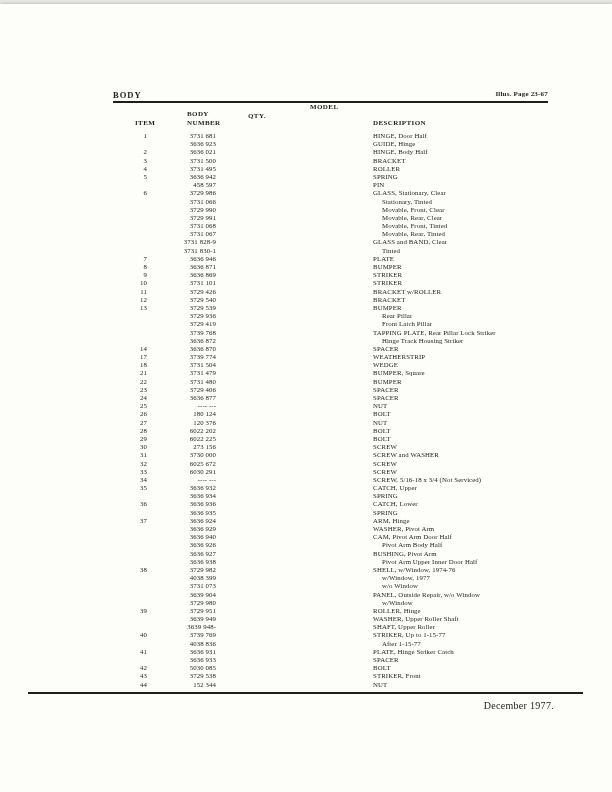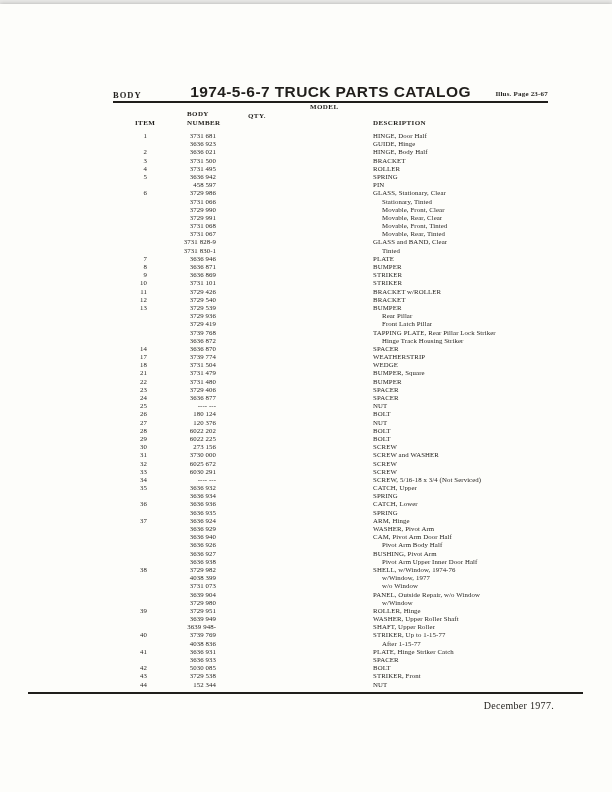--- a/index.html
+++ b/index.html
@@ -72,21 +72,20 @@
     position:absolute;right:58px;top:696px;
     font-size:10px;letter-spacing:.3px;
   }
 </style>
 </head>
 <body>
 
 <div class="page">
 
   <div class="hdr-section">BODY</div>
-  <div class="hdr-title">1974-5-6-7 TRUCK PARTS CATALOG</div>
   <div class="hdr-illus">Illus. Page 23-67</div>
   <div class="hdr-rule"></div>
 
   <div class="colhead ch-part">BODY</div>
   <div class="colhead ch-item">ITEM</div>
   <div class="colhead ch-number">NUMBER</div>
   <div class="colhead ch-qty">QTY.</div>
   <div class="colhead ch-model">MODEL</div>
   <div class="colhead ch-desc">DESCRIPTION</div>
 

